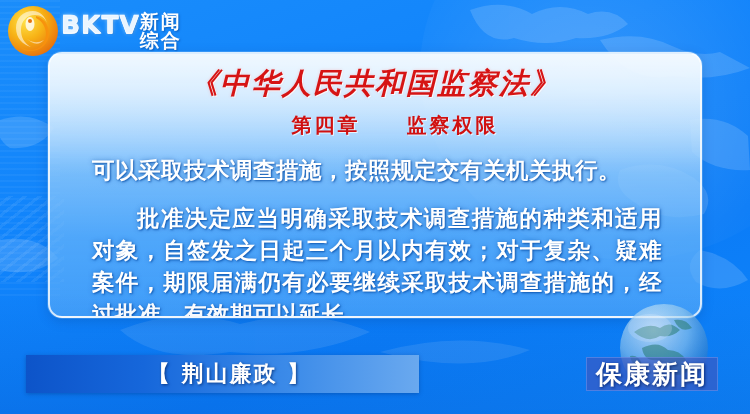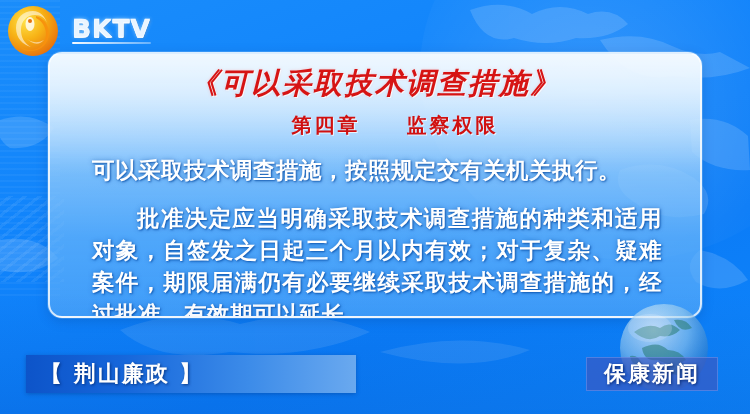--- a/index.html
+++ b/index.html
@@ -72,23 +72,23 @@
     left: 6px; top: 3px;
     width: 190px; height: 56px;
     display: flex;
     align-items: center;
   }
   .logo-emblem {
     width: 54px; height: 54px;
     flex: 0 0 54px;
   }
   .logo-text {
-    margin-left: 12px;
+    margin-left: 1px;
     display: flex;
-    flex-direction: column;
+    flex-direction: row;
     justify-content: center;
     line-height: 1;
   }
   .logo-latin {
     font-family: "DejaVu Sans", "Liberation Sans", sans-serif;
     font-weight: 700;
     font-size: 25px;
     letter-spacing: 1px;
     color: #eaf5ff;
     text-shadow:
@@ -189,25 +189,26 @@
     right: 34px; bottom: 14px;
     width: 104px; height: 104px;
     opacity: .85;
     pointer-events: none;
   }
 
   
   .topic-bar {
     position: absolute;
     left: 26px; top: 355px;
-    width: 330px; height: 38px;
+    width: 393px; height: 38px;
     background: linear-gradient(to right, #0d54c9 0%, #1667db 30%, #3d8ce9 68%, #6aa9ef 100%);
     display: flex;
     align-items: center;
     box-shadow: 0 1px 4px rgba(0,40,110,.35);
+    justify-content: center;
   }
   .topic-label {
     margin-left: 14px;
     color: #ffffff;
     font-size: 22px;
     font-weight: 700;
     letter-spacing: 2px;
     text-shadow: 1px 1px 3px rgba(0,40,110,.8);
     white-space: nowrap;
   }
@@ -218,21 +219,21 @@
     width: 132px; height: 34px;
     background: rgba(63,86,190,0.62);
     border: 1px solid rgba(150,180,255,0.35);
     display: flex;
     align-items: center;
     justify-content: center;
     box-sizing: border-box;
   }
   .program-label {
     color: #ffffff;
-    font-size: 22px;
+    font-size: 26px;
     font-weight: 700;
     letter-spacing: 2px;
     text-shadow: 1px 1px 3px rgba(0,30,100,.85);
     white-space: nowrap;
   }
 </style>
 </head>
 <body>
 
 <div id="screen">
@@ -274,27 +275,28 @@
       <circle cx="27" cy="27" r="25" fill="url(#embGrad)"></circle>
       <path d="M27 7 c-10 0 -17 7 -17 17 c0 10 7 17 15 19 c-7 -4 -10 -10 -10 -17 c0 -9 6 -15 14 -15 c6 0 10 3 12 8 c-2 -7 -7 -12 -14 -12z" fill="#ffffff" opacity=".55"></path>
       <path d="M30 12 c8 2 13 9 13 17 c0 10 -8 18 -18 18 c-4 0 -8 -1 -11 -4 c4 2 7 3 11 3 c9 0 15 -7 15 -16 c0 -7 -4 -13 -10 -16z" fill="url(#embInner)"></path>
       <ellipse cx="24" cy="20" rx="4.5" ry="7" fill="#ffffff" opacity=".8"></ellipse>
       <circle cx="24" cy="17" r="2" fill="#e8720c"></circle>
       <path d="M18 32 q9 10 20 4 q-8 9 -20 -4z" fill="#ffffff" opacity=".5"></path>
     </svg>
     <div class="logo-text">
       <div class="logo-latin">BKTV</div>
       <div class="logo-rule"></div>
+      <div class="logo-cn">新闻综合</div>
     </div>
   </div>
 
   <div class="panel">
     <div class="panel-sheen"></div>
 
-    <div class="law-title">《可以采取技术调查措施》</div>
+    <div class="law-title">《中华人民共和国监察法》</div>
     <div class="law-subtitle">第四章　　监察权限</div>
 
     <div class="law-body">
       <p>可以采取技术调查措施，按照规定交有关机关执行。</p>
       <p class="indent">批准决定应当明确采取技术调查措施的种类和适用对象，自签发之日起三个月以内有效；对于复杂、疑难案件，期限届满仍有必要继续采取技术调查措施的，经过批准，有效期可以延长，</p>
     </div>
   </div>
 
   <svg class="globe" viewBox="0 0 104 104">
     <defs>

